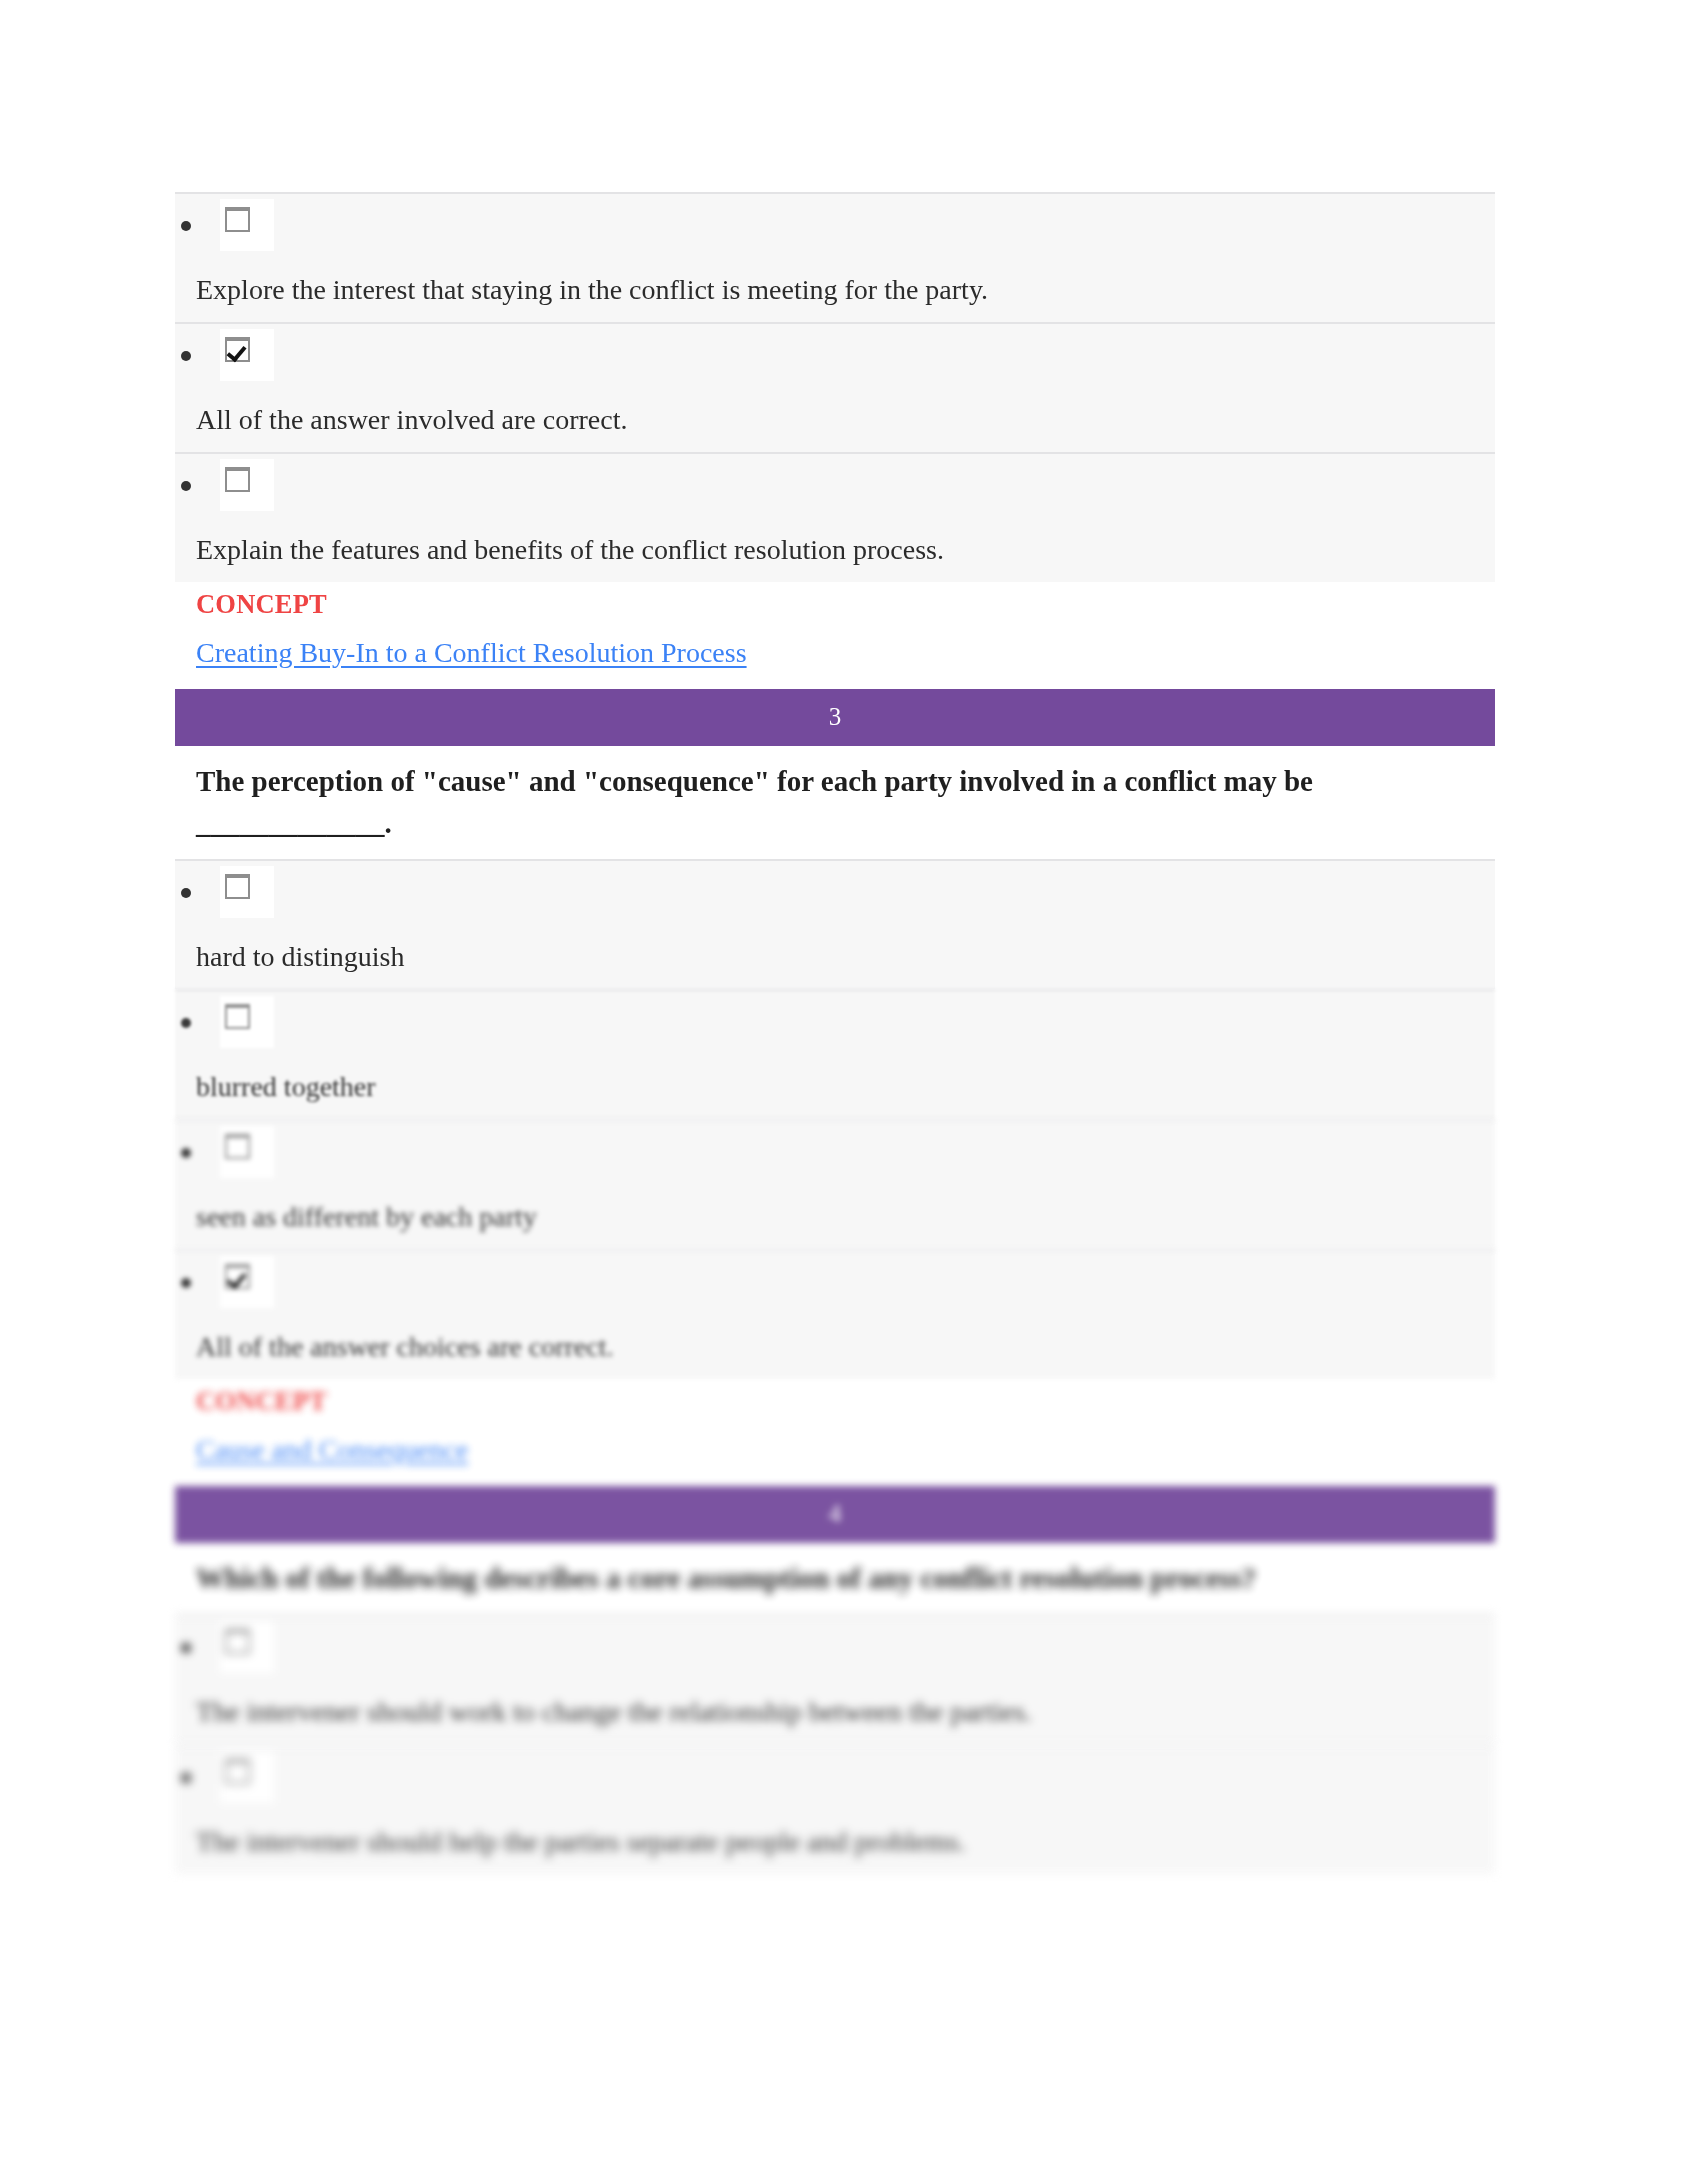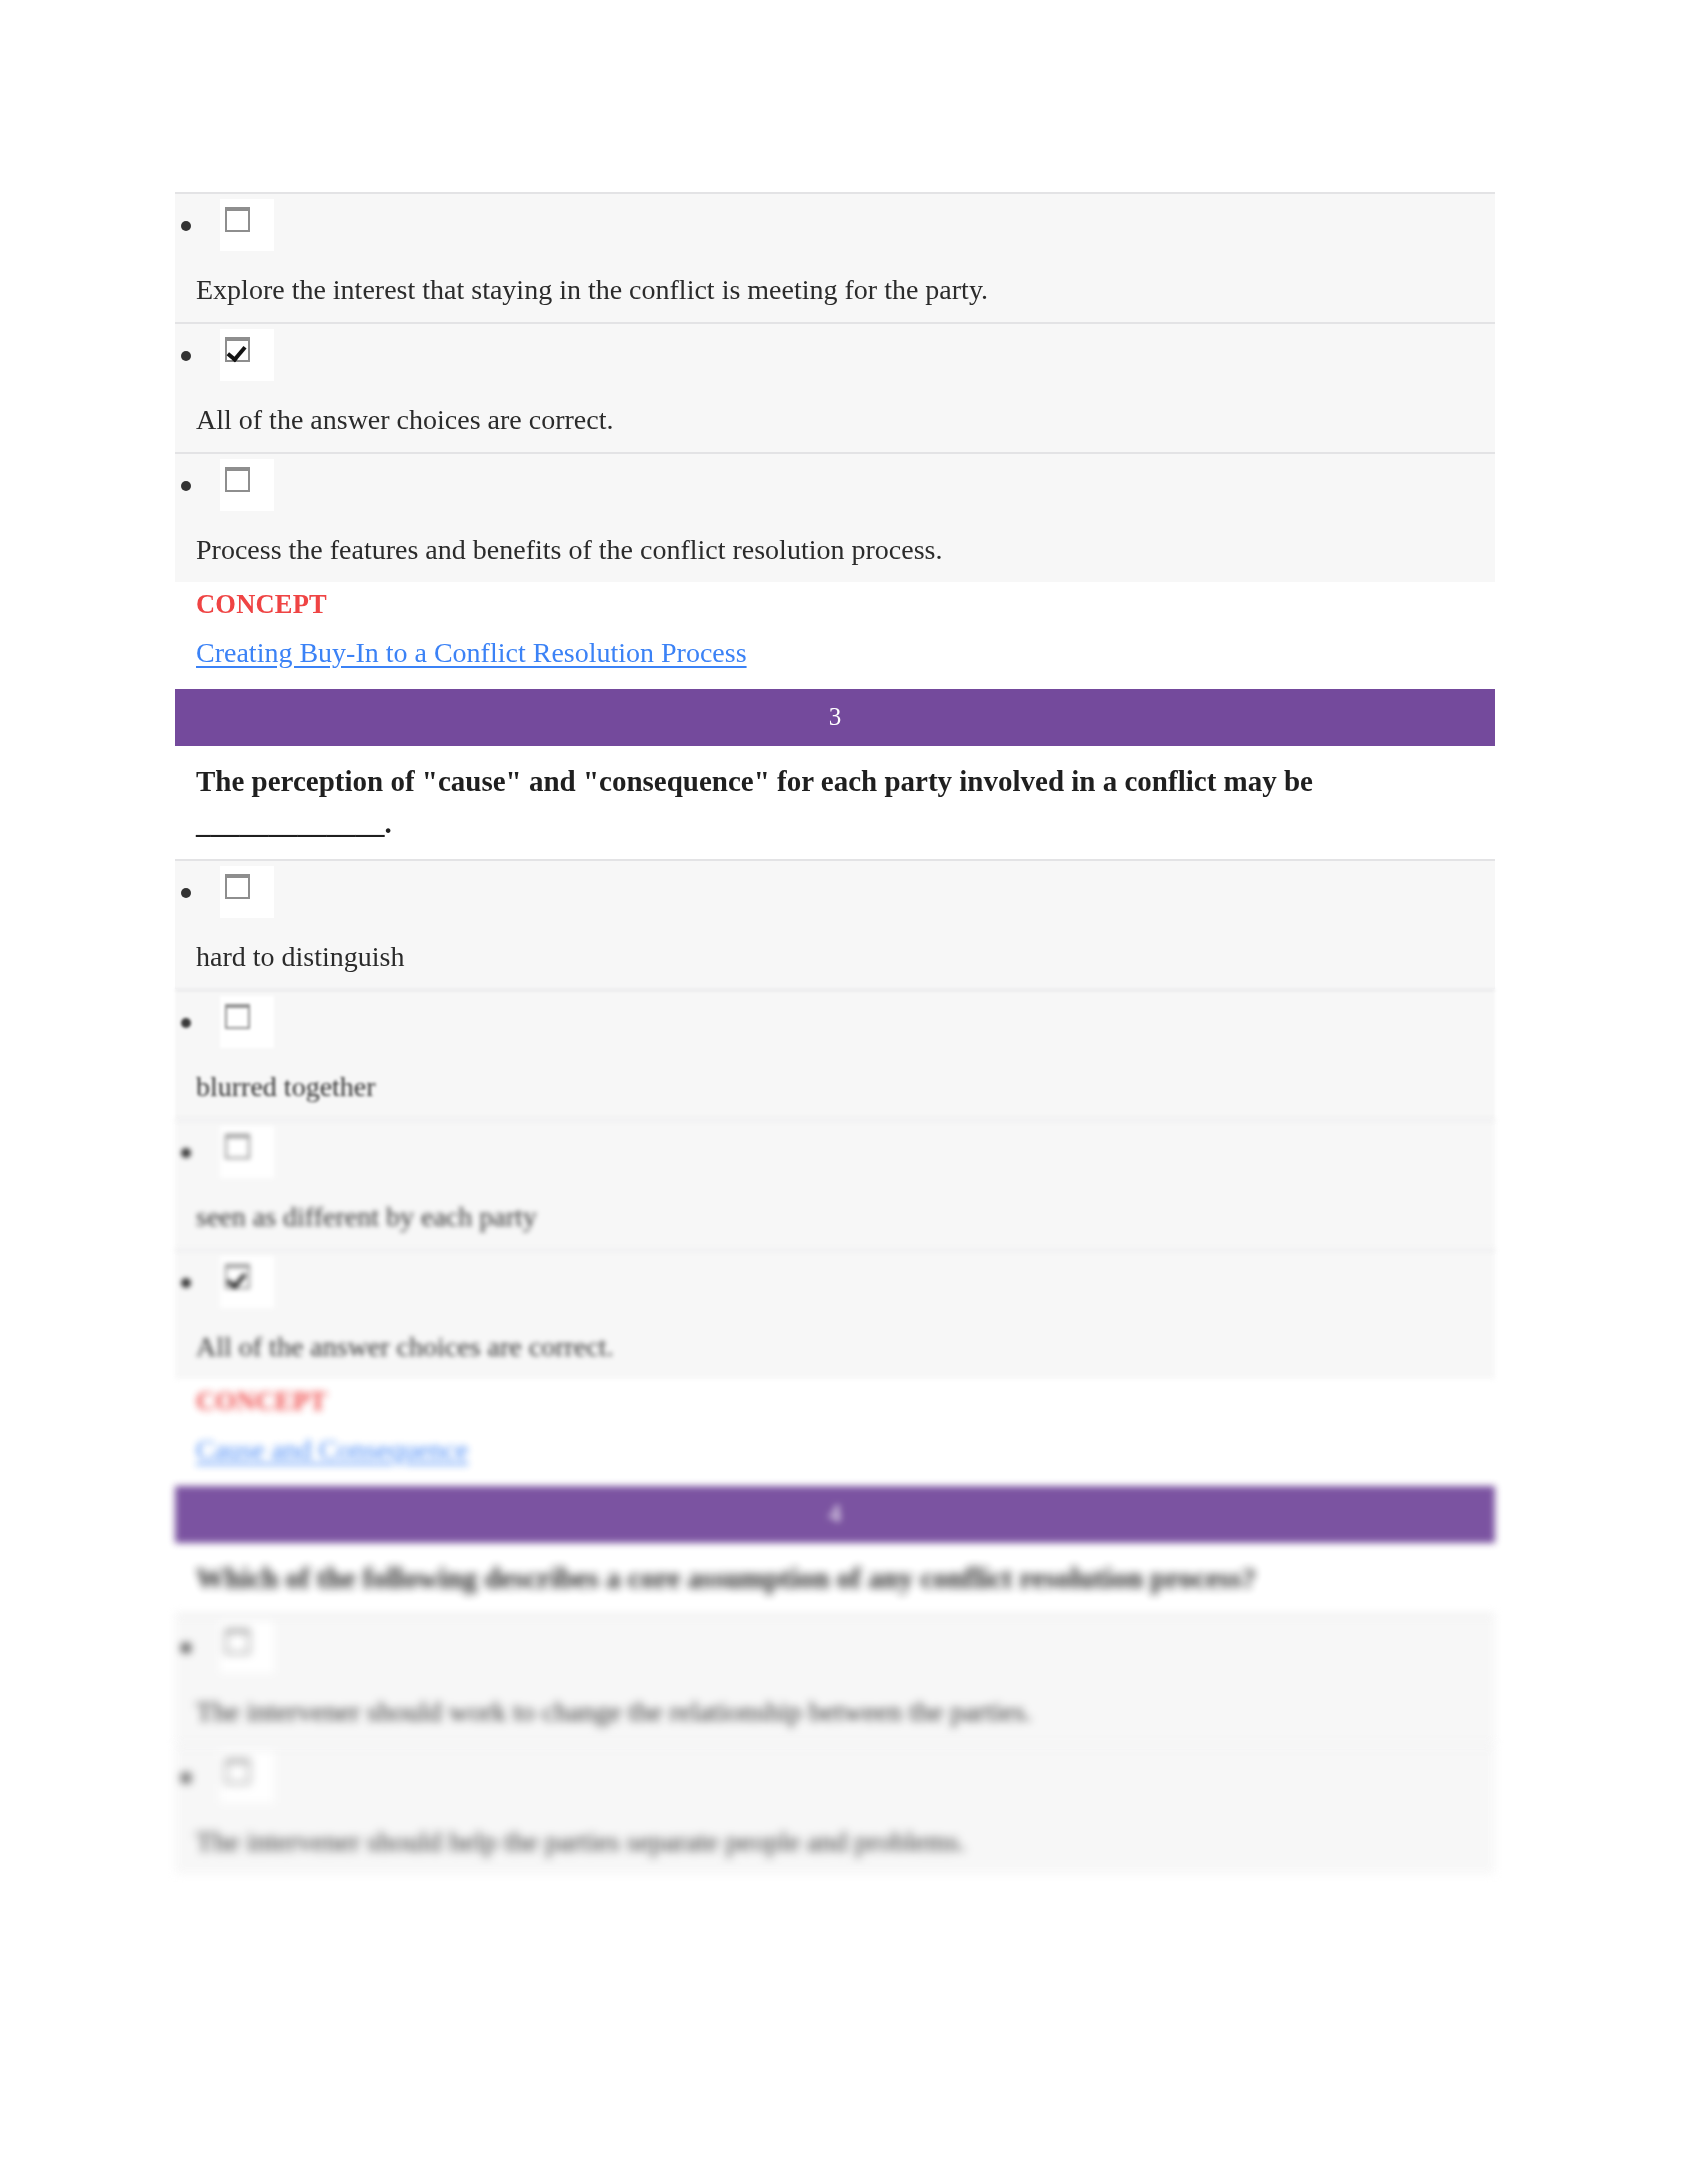--- a/index.html
+++ b/index.html
@@ -167,31 +167,31 @@
       <div class="option-label"><span class="lbl-inner">Explore the interest that staying in the conflict is meeting for the party.</span></div>
     </div>
 
     <div class="option">
       <div class="option-inner">
         <span class="bullet"></span>
         <span class="cbwrap">
           <span class="checkbox checked"></span>
         </span>
       </div>
-      <div class="option-label"><span class="lbl-inner">All of the answer choices are correct.</span></div>
-    </div>
-
-    <div class="option">
-      <div class="option-inner">
-        <span class="bullet"></span>
-        <span class="cbwrap">
-          <span class="checkbox"></span>
-        </span>
-      </div>
-      <div class="option-label"><span class="lbl-inner">Process the features and benefits of the conflict resolution process.</span></div>
+      <div class="option-label"><span class="lbl-inner">All of the answer involved are correct.</span></div>
+    </div>
+
+    <div class="option">
+      <div class="option-inner">
+        <span class="bullet"></span>
+        <span class="cbwrap">
+          <span class="checkbox"></span>
+        </span>
+      </div>
+      <div class="option-label"><span class="lbl-inner">Explain the features and benefits of the conflict resolution process.</span></div>
     </div>
 
     <div class="concept-head">CONCEPT</div>
     <a class="concept-link" href="#">Creating Buy-In to a Conflict Resolution Process</a>
 
     
     <div class="qbanner">
       <span>3</span>
     </div>
     <div class="qtext">The perception of "cause" and "consequence" for each party involved in a conflict may be _____________.</div>

